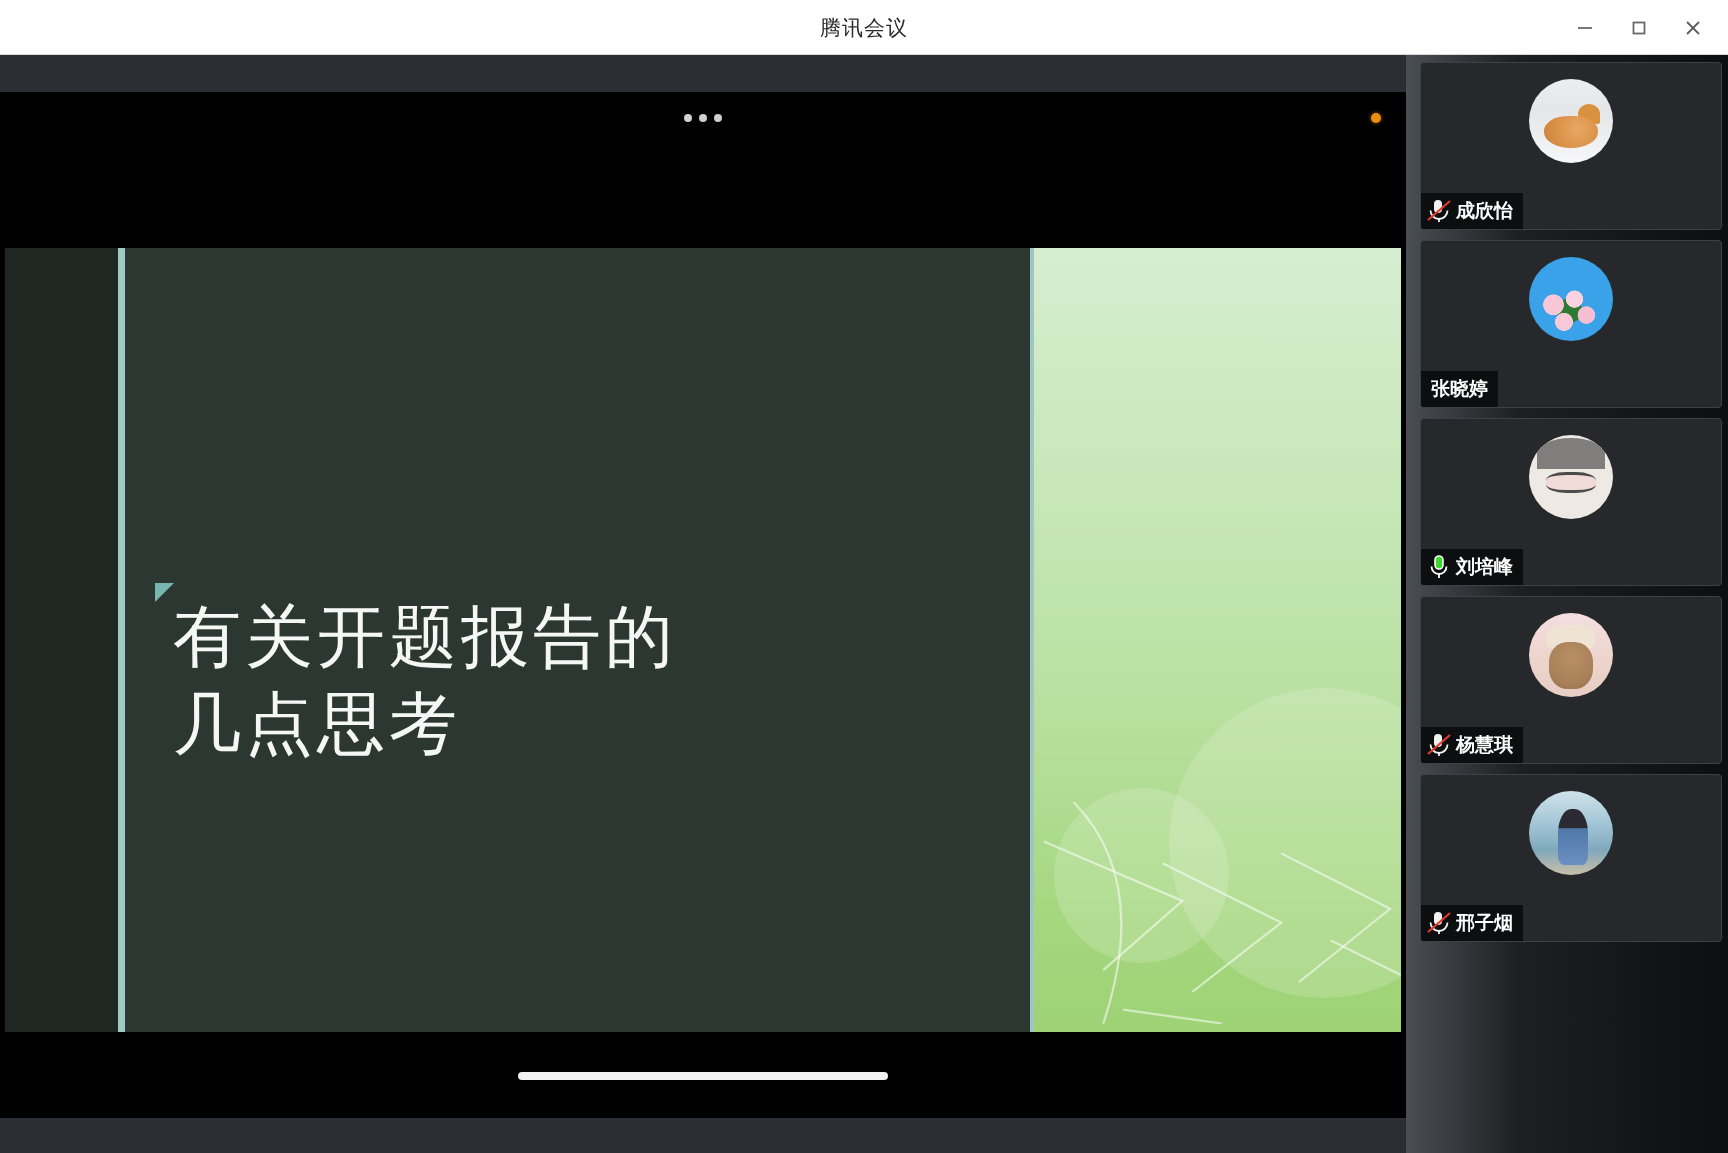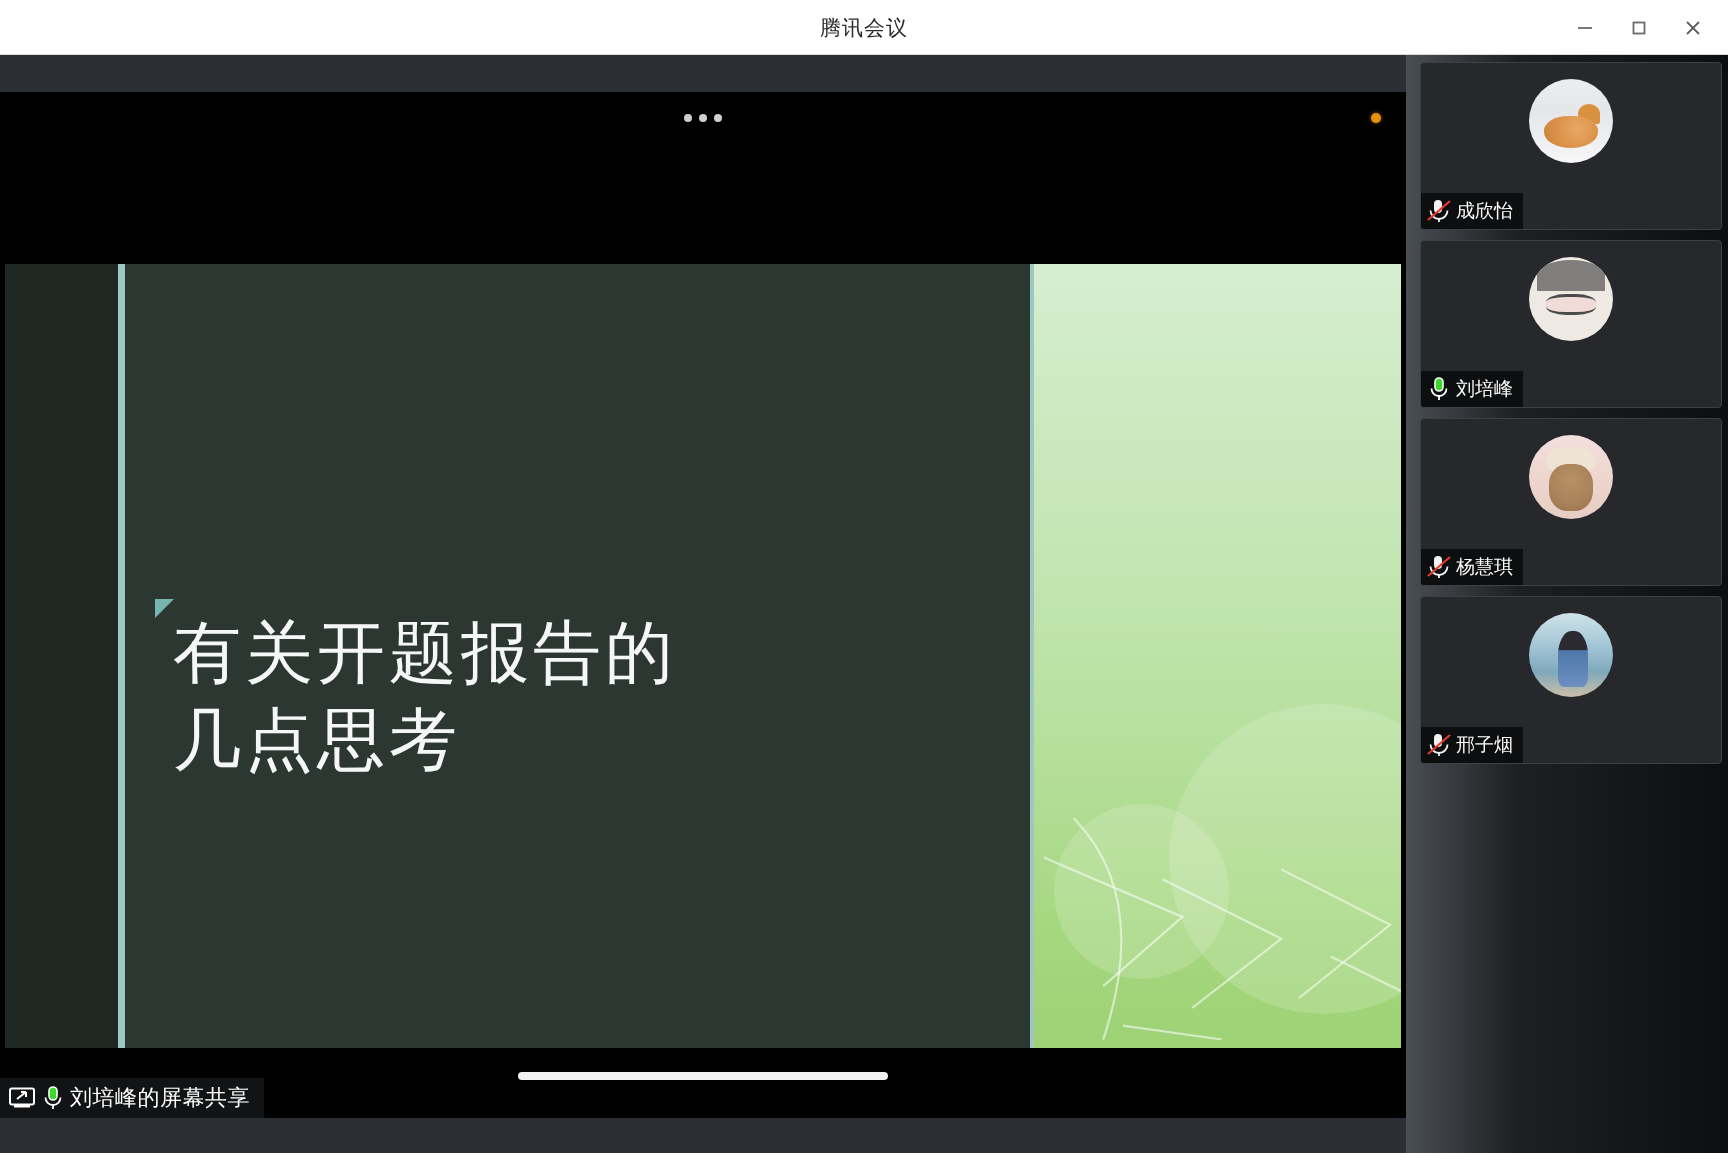--- a/index.html
+++ b/index.html
@@ -106,21 +106,20 @@
     background: #f2f2f2;
   }
 
   
   .slide {
     position: absolute;
     top: 156px; left: 5px;
     width: 1396px; height: 784px;
     background: #d946ef;
     overflow: hidden;
-    margin-top: 16px;
   }
   .slide-left-strip {
     position: absolute;
     top: 0; left: 0;
     width: 113px; height: 100%;
     background: #1e2722;
   }
   .slide-accent-line {
     position: absolute;
     top: 0; left: 113px;
@@ -195,20 +194,21 @@
     overflow: hidden;
   }
   .p-card {
     position: relative;
     width: 100%; height: 168px;
     margin-bottom: 10px;
     background: #26282b;
     border: 1px solid #3d4044;
     border-radius: 4px;
     overflow: hidden;
+    font-weight: bold;
   }
   .p-avatar {
     position: absolute;
     top: 16px; left: 50%;
     transform: translateX(-50%);
     width: 84px; height: 84px;
     border-radius: 50%;
     overflow: hidden;
   }
   .p-nametag {
@@ -362,51 +362,43 @@
                 <path d="M40 560 Q118 640 70 784"></path>
                 <path d="M90 770 L190 784"></path>
               </g>
             </svg>
           </div>
         </div>
 
         <div class="home-indicator"></div>
       </div>
 
-      <div class="share-label">
-        <svg class="ico" width="28" height="24" viewBox="0 0 28 24">
-          <rect x="2" y="2.5" width="24" height="16" rx="2" fill="none" stroke="#ffffff" stroke-width="2"></rect>
-          <rect x="6" y="18.5" width="16" height="3" fill="#ffffff"></rect>
-          <path d="M9 13 L18 6" stroke="#ffffff" stroke-width="2"></path>
-          <path d="M18 6 L13 6 M18 6 L18 11" stroke="#ffffff" stroke-width="2" fill="none"></path>
-        </svg>
-        <svg class="ico" width="22" height="26" viewBox="0 0 22 26">
-          <rect x="7" y="2" width="8" height="13" rx="4" fill="#3ad82a" stroke="#ffffff" stroke-width="1.6"></rect>
-          <path d="M3.5 12.5a7.5 7.5 0 0 0 15 0" fill="none" stroke="#ffffff" stroke-width="1.8"></path>
-          <line x1="11" y1="20" x2="11" y2="24" stroke="#ffffff" stroke-width="1.8"></line>
-        </svg>
-        <span class="txt">刘培峰的屏幕共享</span>
-      </div>
     </div>
 
     <div class="sidebar">
 
       <div class="p-card">
         <div class="p-avatar av-fox"></div>
         <div class="p-nametag">
           <svg class="ico" width="28" height="26" viewBox="0 0 28 26">
             <rect x="9" y="2" width="8" height="13" rx="4" fill="#f2f2f2"></rect>
             <path d="M5.5 12.5a8.5 8.5 0 0 0 17 0" fill="none" stroke="#f2f2f2" stroke-width="1.8"></path>
             <line x1="14" y1="20" x2="14" y2="24" stroke="#f2f2f2" stroke-width="1.8"></line>
             <line x1="3" y1="22" x2="25" y2="3" stroke="#e23b2e" stroke-width="2.2"></line>
           </svg>
           <span class="p-name">成欣怡</span>
         </div>
       </div>
 
+      <div class="p-card">
+        <div class="p-avatar av-flower"></div>
+        <div class="p-nametag">
+          <span class="p-name" style="padding-left:6px">张晓婷</span>
+        </div>
+      </div>
 
       <div class="p-card">
         <div class="p-avatar av-face"></div>
         <div class="p-nametag">
           <svg class="ico" width="28" height="26" viewBox="0 0 28 26">
             <rect x="10" y="2" width="8" height="13" rx="4" fill="#3ad82a" stroke="#ffffff" stroke-width="1.6"></rect>
             <path d="M6.5 12.5a7.5 7.5 0 0 0 15 0" fill="none" stroke="#ffffff" stroke-width="1.8"></path>
             <line x1="14" y1="20" x2="14" y2="24" stroke="#ffffff" stroke-width="1.8"></line>
           </svg>
           <span class="p-name">刘培峰</span>

